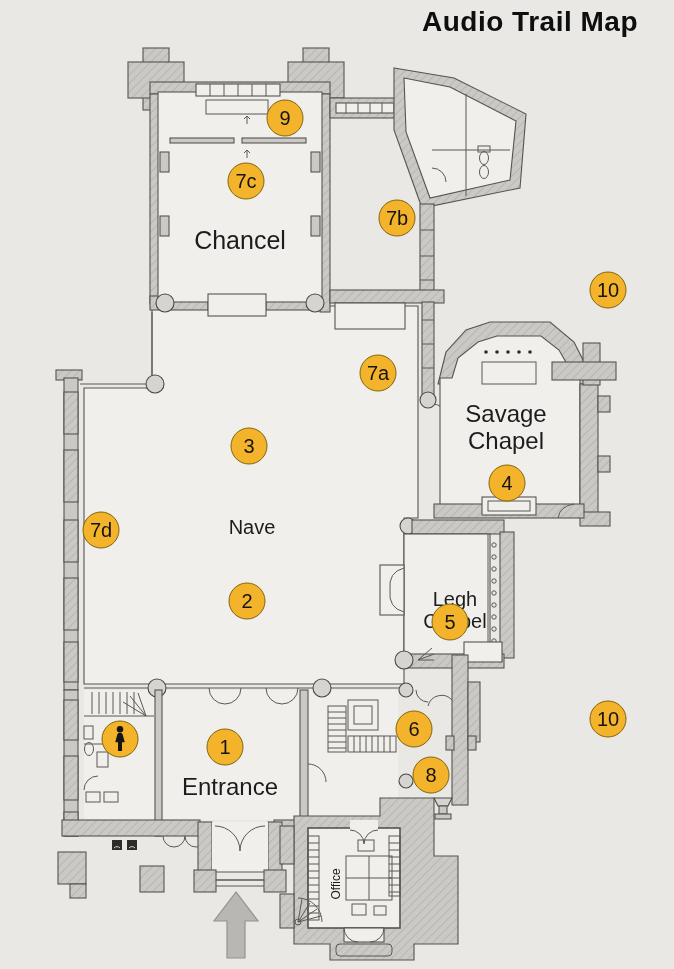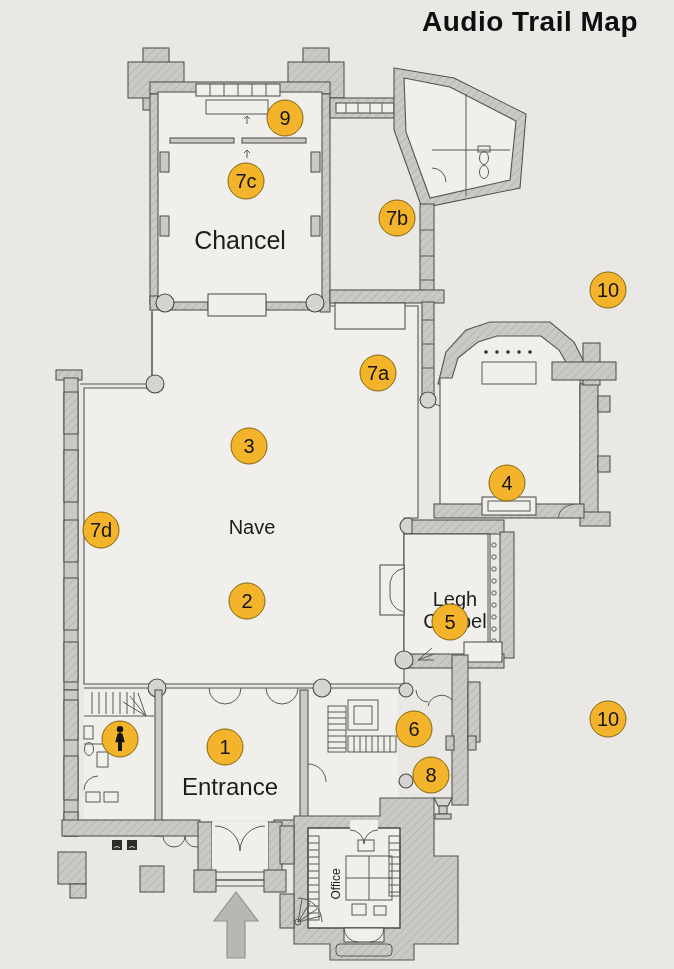--- a/index.html
+++ b/index.html
@@ -248,20 +248,21 @@
       <circle class="ln" cx="298" cy="922" r="3"></circle>
     </g>
 
     <polygon class="arrow" points="236,892 214,921 227,921 227,958 245,958 245,921 258,921"></polygon>
   </svg>
 
   <div class="map-title">Audio Trail Map</div>
 
   <div class="overlay">
       <div class="room-label" style="left: 240px; top: 240px; font-size: 25px;">Chancel</div>
+      <div class="room-label" style="left: 506px; top: 428px; font-size: 24px; width: 132px;">Savage Chapel</div>
       <div class="room-label" style="left: 252px; top: 527px; font-size: 20px;">Nave</div>
       <div class="room-label" style="left: 455px; top: 578px; font-size: 20px; width: 92px; margin-top: 32px;">Legh Chapel</div>
       <div class="room-label" style="left: 230px; top: 787px; font-size: 24px;">Entrance</div>
       <div class="room-label" style="left: 337px; top: 884px; font-size: 12px; transform: translate(-50%, -50%) rotate(-90deg);">Office</div>
     </div>
   <div class="overlay">
       <div class="marker" style="left: 285px; top: 118px;">9</div>
       <div class="marker" style="left: 246px; top: 181px; text-align: center;">7c</div>
       <div class="marker" style="left: 397px; top: 218px;">7b</div>
       <div class="marker" style="left: 608px; top: 290px;">10</div>

